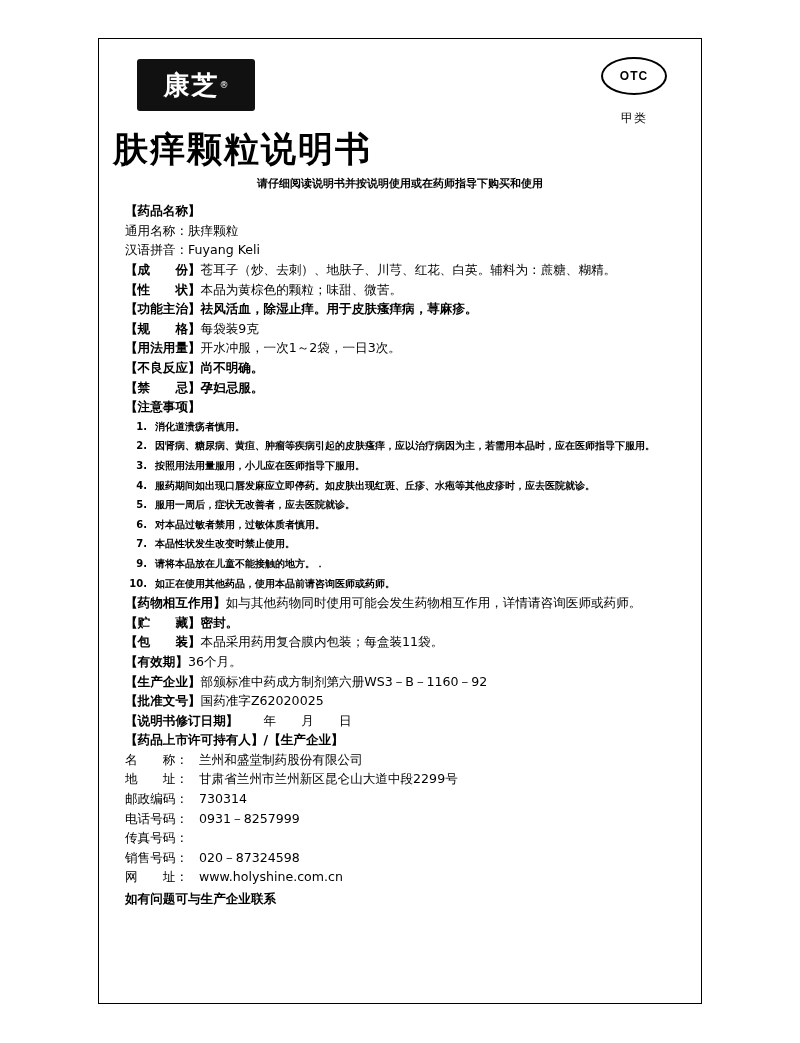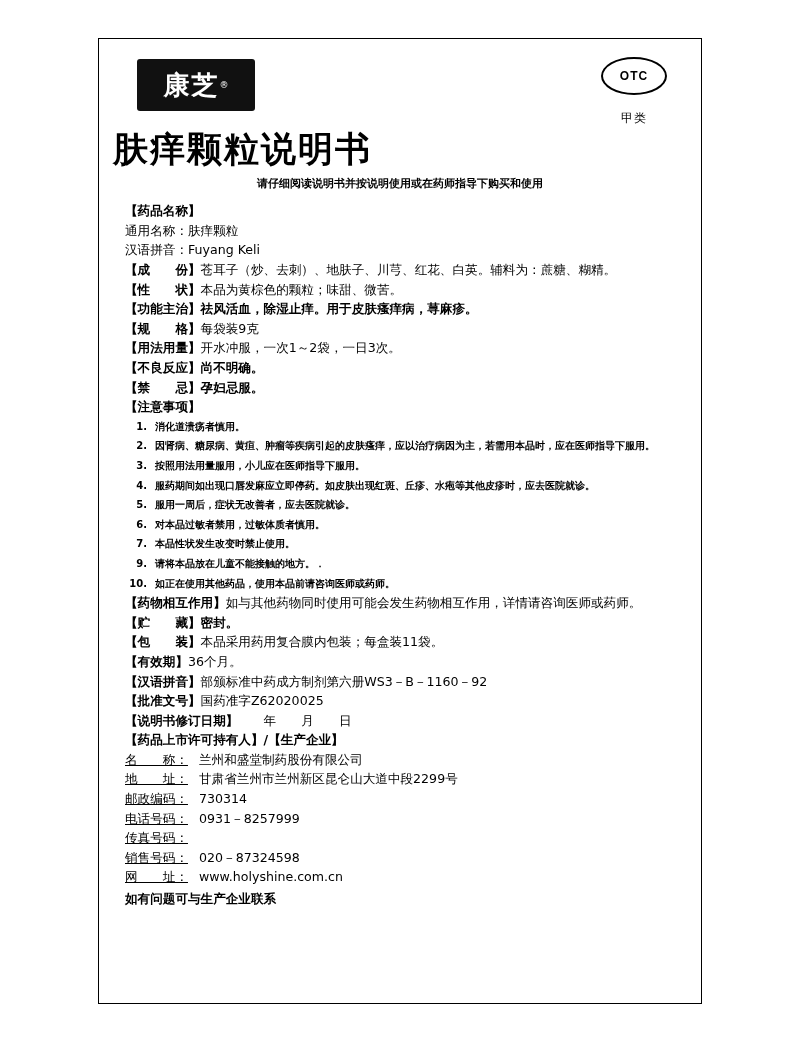--- a/index.html
+++ b/index.html
@@ -155,21 +155,20 @@
     text-indent: 0;
   }
   .kv {
     display: flex;
     line-height: 19.6px;
   }
   .kv .k {
     width: 74px;
     flex: 0 0 74px;
     letter-spacing: 10px;
-    text-decoration: underline;
   }
   .kv .k.nospace {
     letter-spacing: 0;
   }
   .kv .v {
     flex: 1 1 auto;
   }
   .footer-note {
     font-weight: bold;
     margin-top: 2px;
@@ -264,21 +263,21 @@
 
         <div class="row">
           <span class="lbl">【包　　装】</span><span class="val">本品采用药用复合膜内包装；每盒装11袋。</span>
         </div>
 
         <div class="row">
           <span class="lbl">【有效期】</span><span class="val">36个月。</span>
         </div>
 
         <div class="row">
-          <span class="lbl">【汉语拼音】</span><span class="val">部颁标准中药成方制剂第六册WS3－B－1160－92</span>
+          <span class="lbl">【生产企业】</span><span class="val">部颁标准中药成方制剂第六册WS3－B－1160－92</span>
         </div>
 
         <div class="row">
           <span class="lbl">【批准文号】</span><span class="val">国药准字Z62020025</span>
         </div>
 
         <div class="row">
           <span class="lbl">【说明书修订日期】</span><span class="val">　　年　　月　　日</span>
         </div>
 

